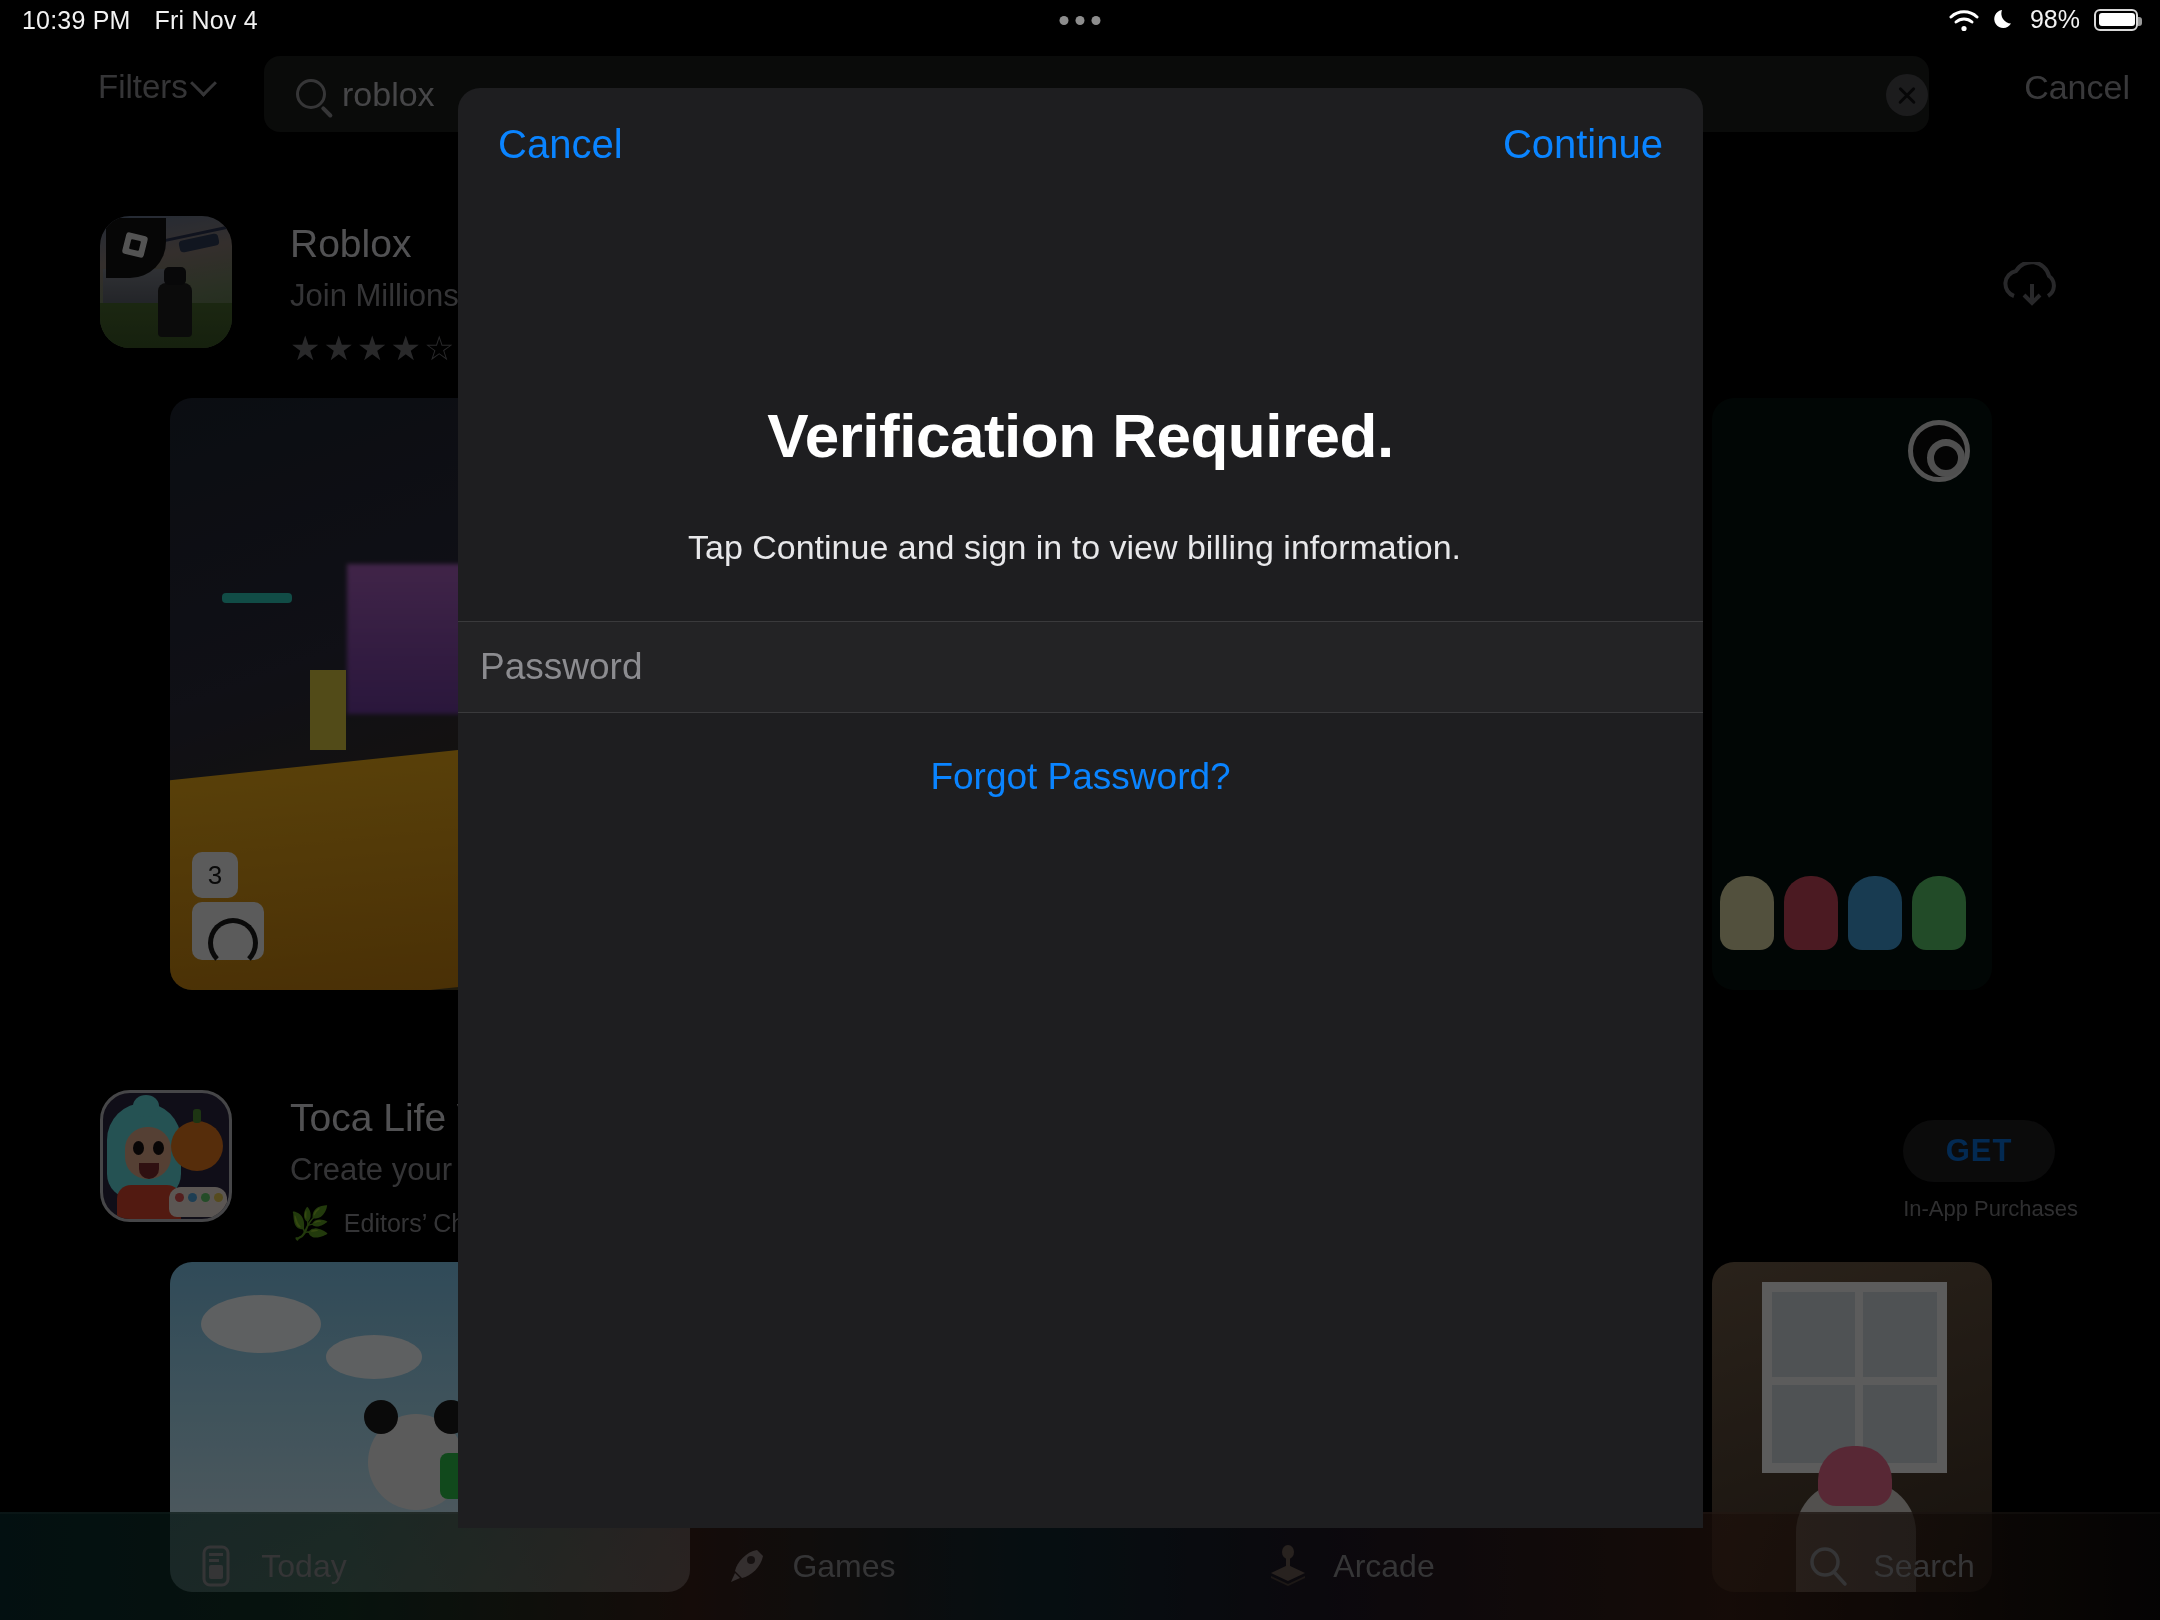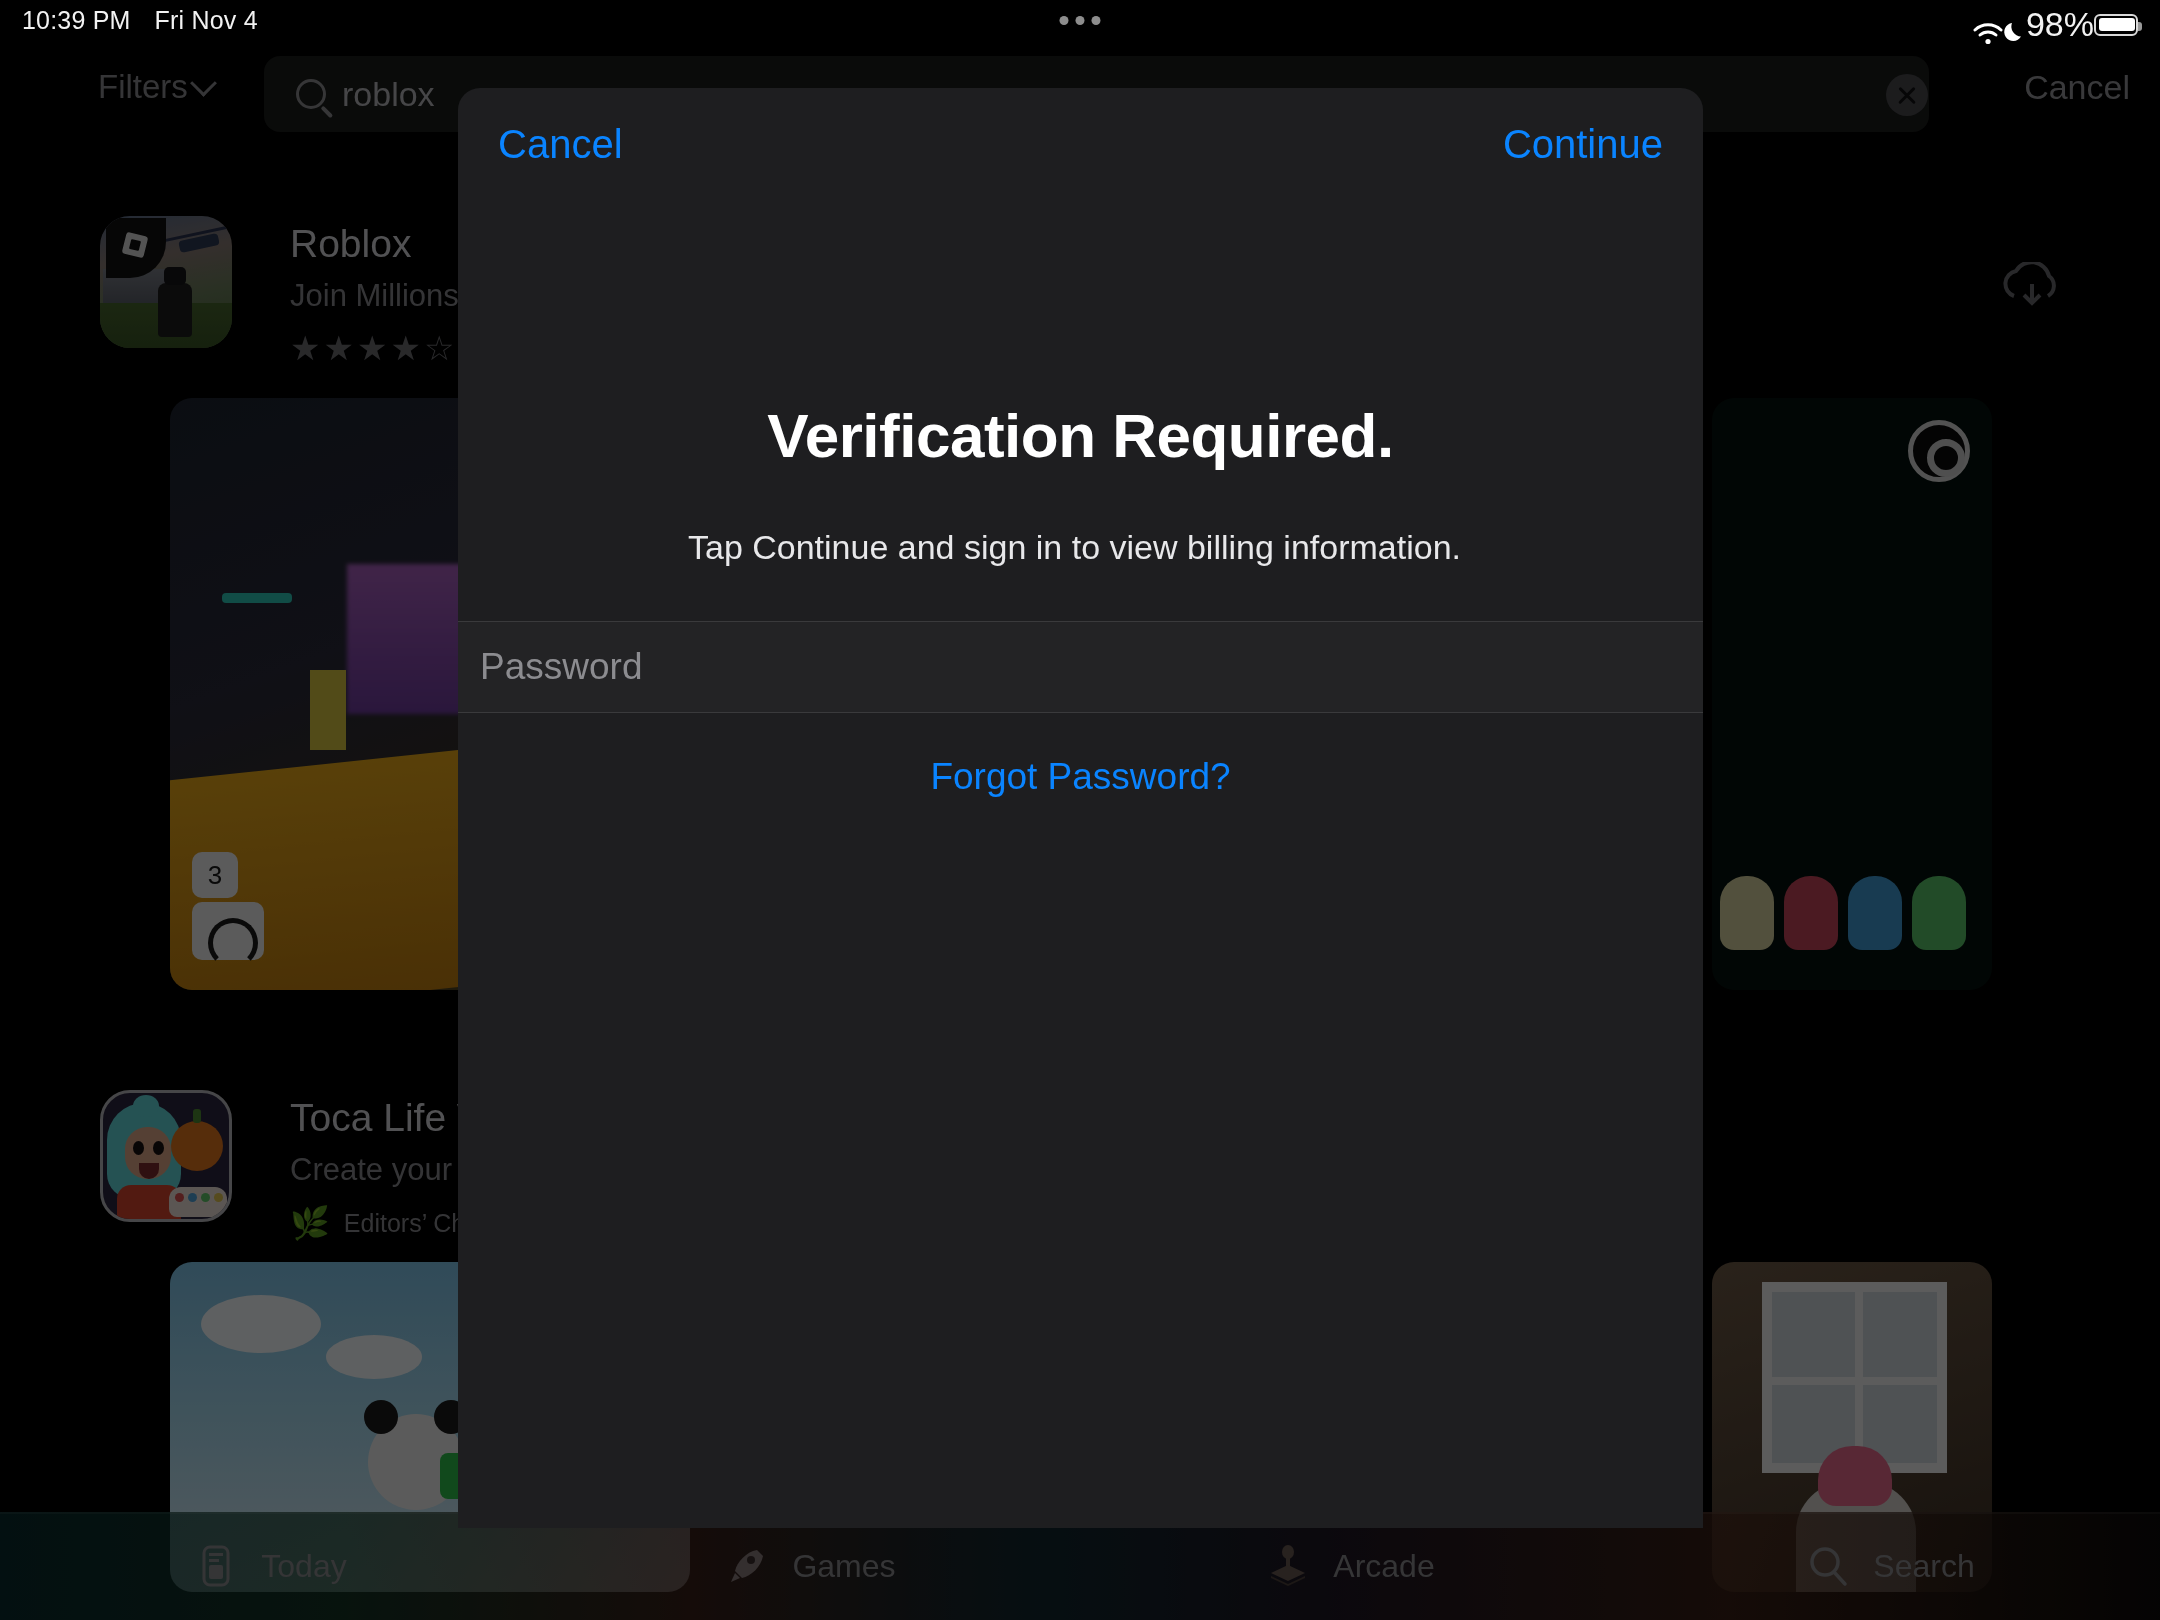--- a/index.html
+++ b/index.html
@@ -18,22 +18,22 @@
   
   .statusbar {
     position:absolute; top:0; left:0; width:2160px; height:48px;
     display:flex; align-items:center; z-index:60; color:#fff;
   }
   .sb-left { position:absolute; left:22px; top:6px; display:flex; align-items:baseline; gap:24px;
              font-size:25px; letter-spacing:.2px; color:#f2f2f2; }
   .sb-center { position:absolute; left:50%; top:16px; transform:translateX(-50%);
                display:flex; gap:7px; }
   .sb-center i { width:9px; height:9px; border-radius:50%; background:#8d8d8d; display:block; }
-  .sb-right { position:absolute; right:22px; top:5px; display:flex; align-items:center; 
-              font-size:34px; color:#f2f2f2; }
+  .sb-right { position:absolute; right:22px; top:5px; display:flex; align-items:center; gap:14px;
+              font-size:25px; color:#f2f2f2; }
   .wifi { width:30px; height:22px; position:relative; display:inline-block; }
   .moon { width:23px; height:23px; position:relative; display:inline-block; }
   .batt { width:44px; height:22px; border:2.5px solid rgba(255,255,255,.85); border-radius:6px;
           position:relative; display:inline-block; }
   .batt::after { content:""; position:absolute; right:-6px; top:6px; width:4px; height:9px;
                  border-radius:0 3px 3px 0; background:rgba(255,255,255,.6); }
   .batt i { position:absolute; left:2.5px; top:2.5px; bottom:2.5px; width:92%; background:#fff; border-radius:3px; display:block; }
 
   
   .searchbar-row { position:absolute; top:58px; left:0; width:2160px; height:74px; z-index:20; }
@@ -271,20 +271,24 @@
         <div class="app-title">Toca Life Wo</div>
         <div class="app-sub">Create your wo</div>
         <div class="ec">
           <span class="laurel">🌿</span>
           <span>Editors’ Choice</span>
           <span class="laurel">🌿</span>
         </div>
       </div>
     </div>
 
+    <div class="getwrap">
+      <div class="getbtn">GET</div>
+      <div class="iap">In-App Purchases</div>
+    </div>
 
     <div class="shot shot3">
       <div class="cloud" style="left:6%;  top:10%; width:120px; height:58px;"></div>
       <div class="cloud" style="left:60%; top:6%;  width:150px; height:66px;"></div>
       <div class="cloud" style="left:30%; top:22%; width:96px;  height:44px;"></div>
       <div class="panda"></div>
         <div class="greenbox"></div>
     </div>
     <div class="shot shot4">
       <div class="window">

